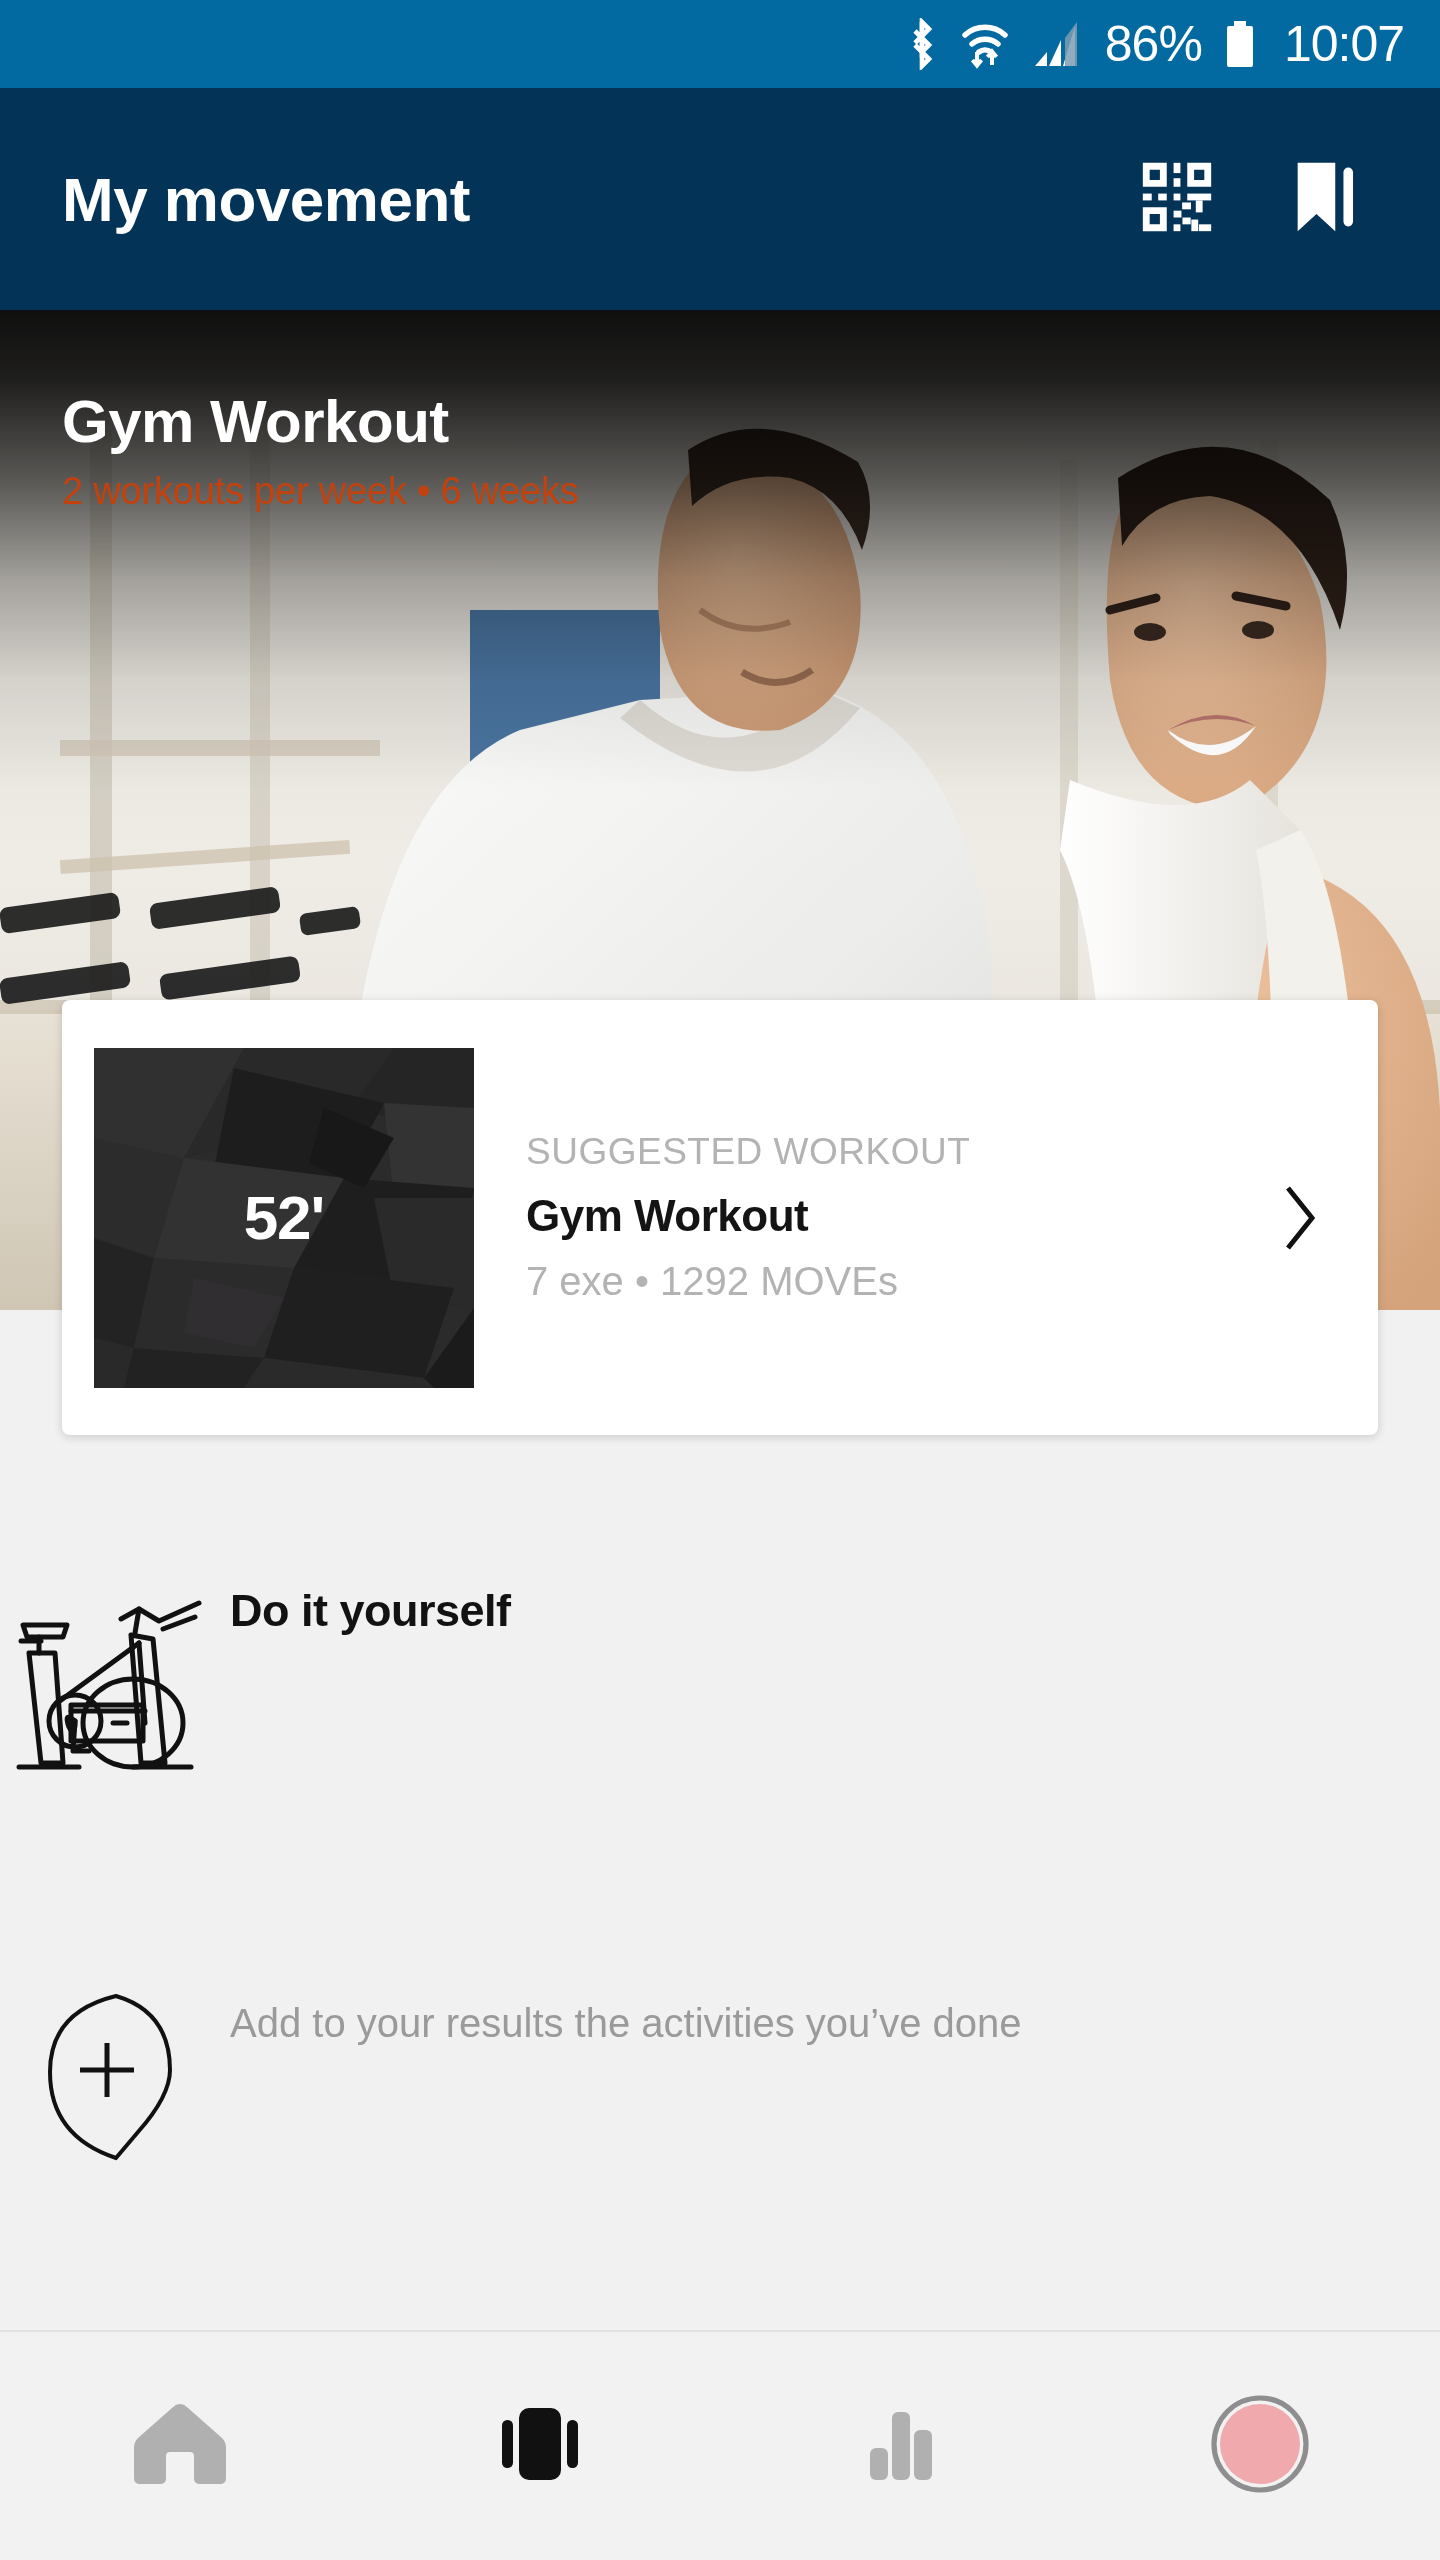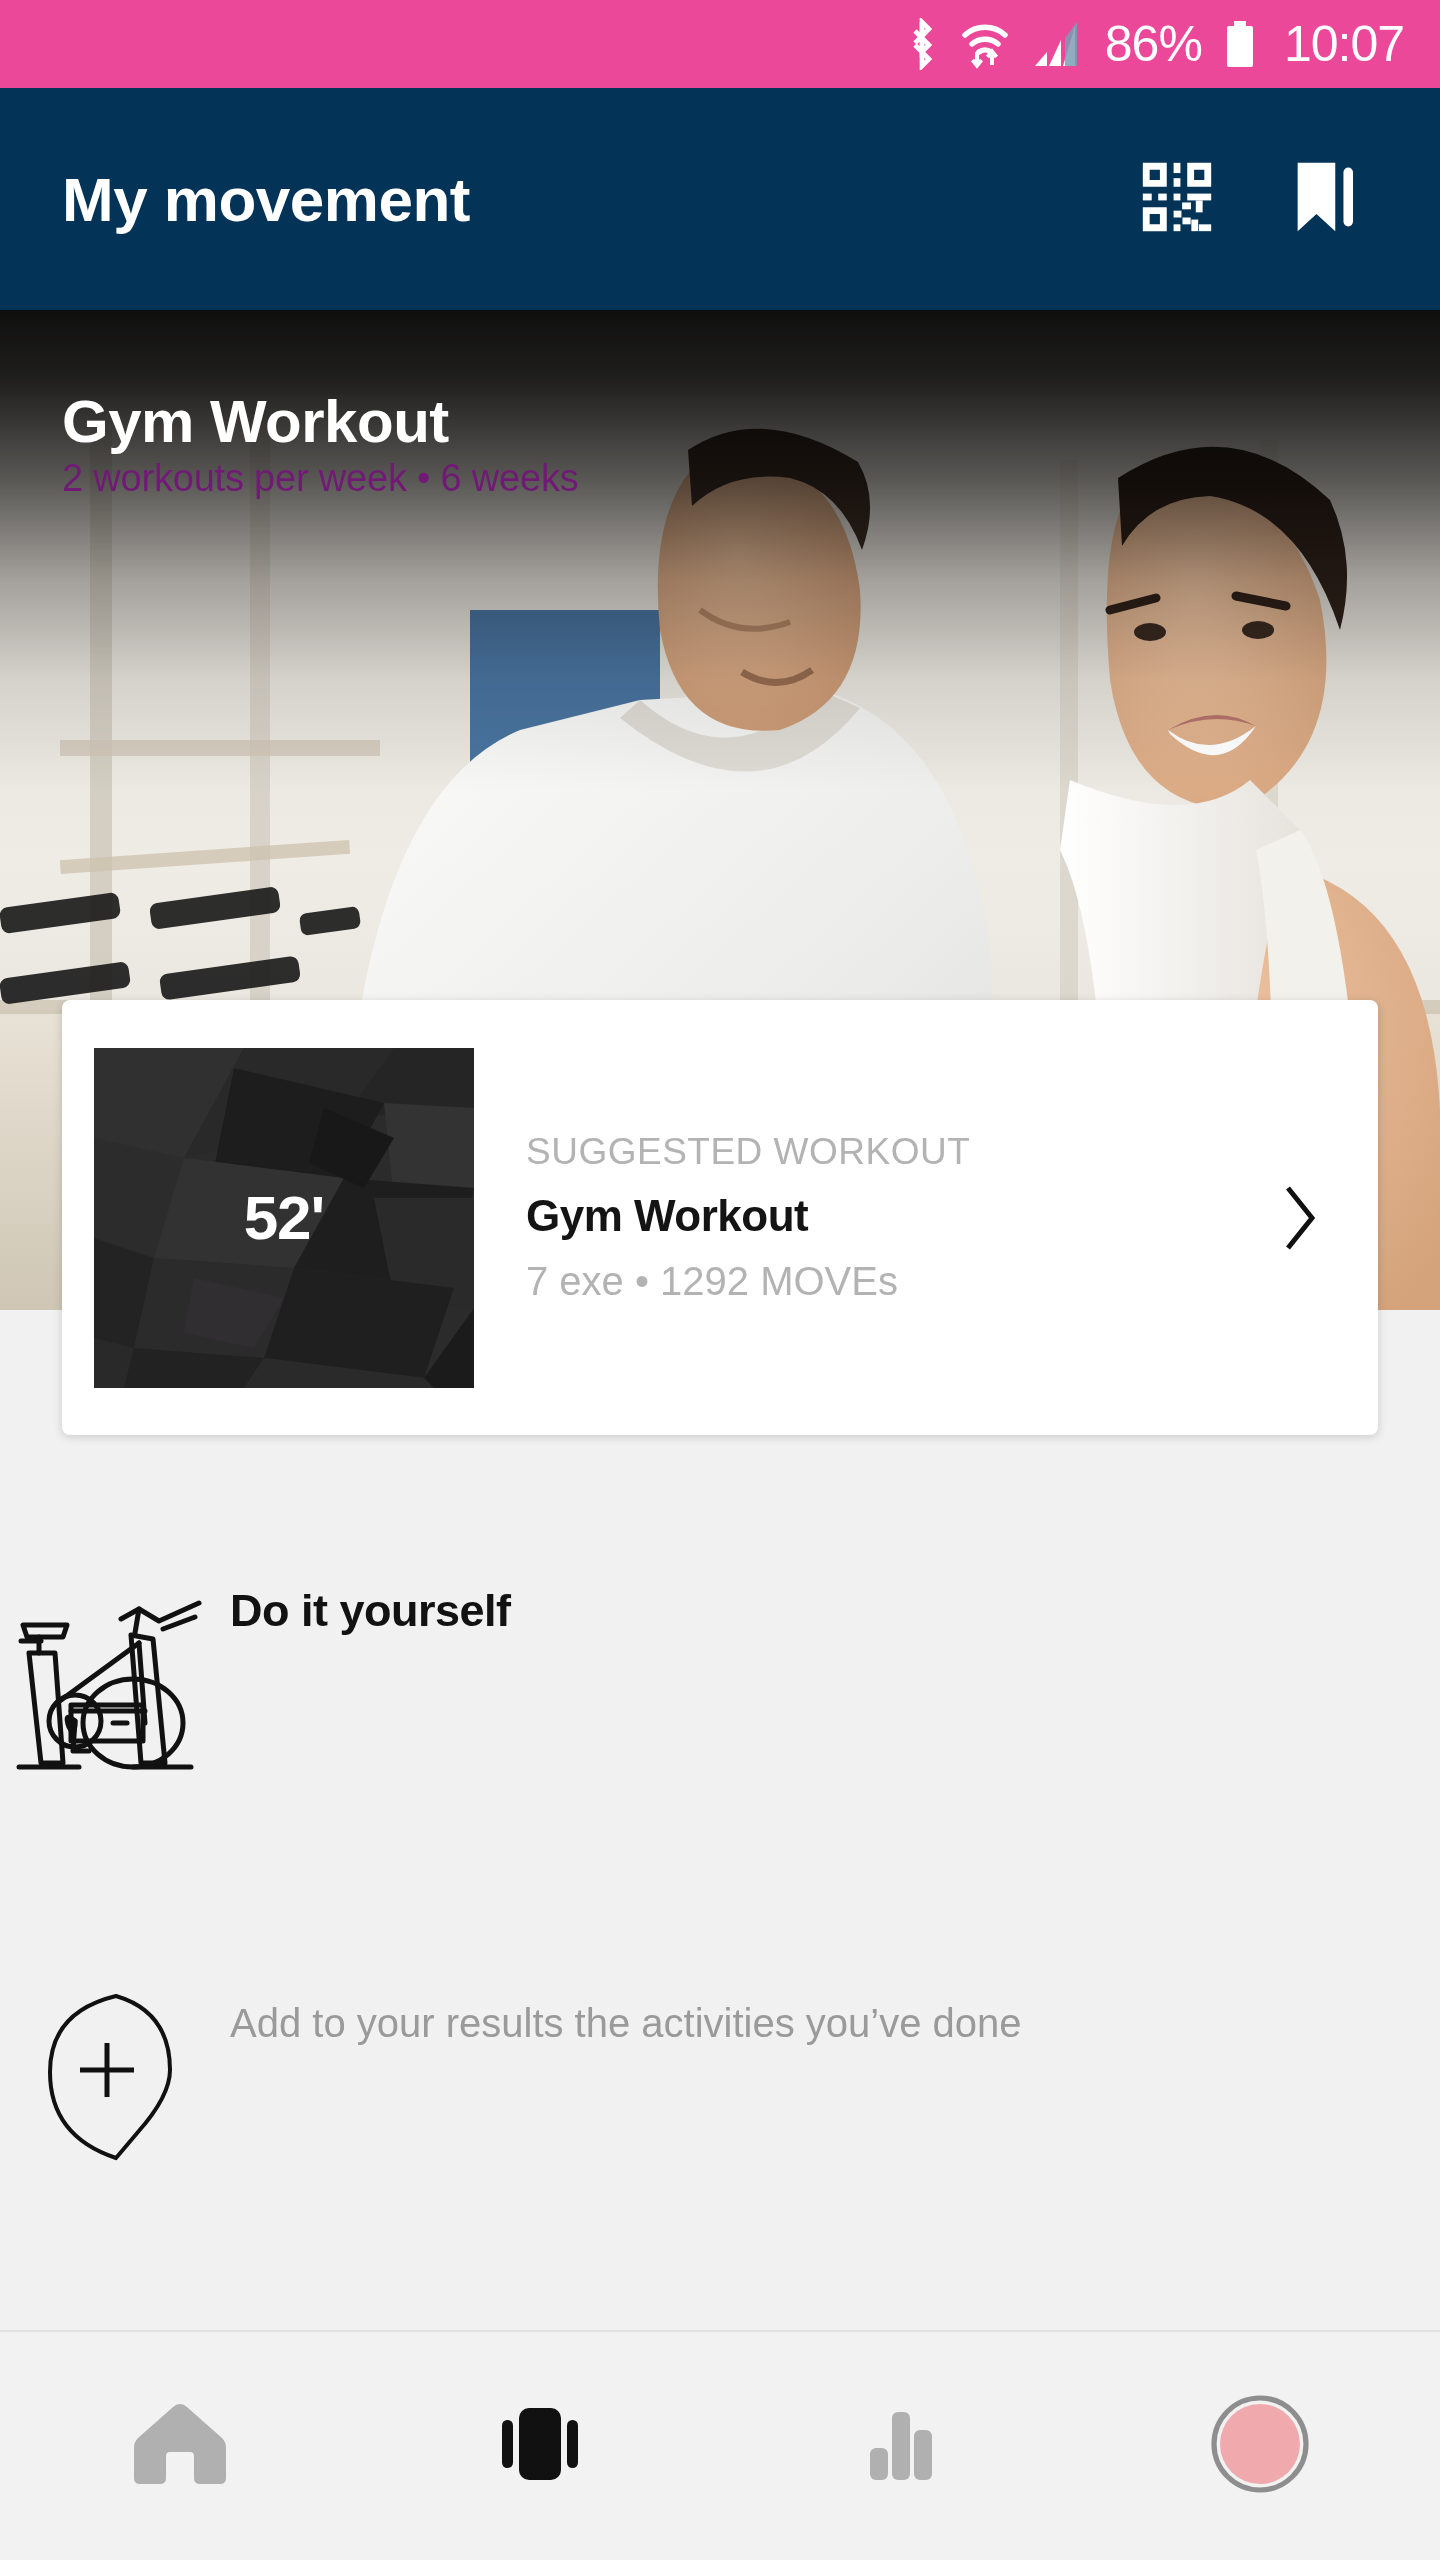--- a/index.html
+++ b/index.html
@@ -7,21 +7,21 @@
   body {
     font-family:"Liberation Sans", sans-serif;
     background:#f1f1f1;
     overflow:hidden;
     position:relative;
   }
 
   
   .statusbar{
     position:absolute; top:0; left:0; width:1440px; height:88px;
-    background:#ec4899; display:flex; align-items:center;
+    background:#0369a1; display:flex; align-items:center;
     justify-content:flex-end; padding-right:36px; gap:20px;
   }
   .sb-icon{ display:flex; align-items:center; justify-content:center; }
   .sb-pct{
     color:#ffffff; font-size:50px; font-weight:400;
     letter-spacing:-1px; line-height:1;
   }
   .sb-time{
     color:#ffffff; font-size:50px; font-weight:400;
     letter-spacing:-1px; line-height:1; margin-left:6px;
@@ -56,22 +56,22 @@
       rgba(0,0,0,0.28) 27%,
       rgba(0,0,0,0.08) 37%,
       rgba(0,0,0,0.00) 48%);
   }
   .hero-text{ position:absolute; left:62px; top:80px; }
   .hero-title{
     color:#ffffff; font-size:60px; font-weight:bold;
     letter-spacing:-0.5px; line-height:1.05;
   }
   .hero-sub{
-    color:#701a75; font-size:38px; font-weight:400;
-    margin-top:4px; letter-spacing:-0.2px;
+    color:#c2410c; font-size:38px; font-weight:400;
+    margin-top:17px; letter-spacing:-0.2px;
   }
 
   
   .card{
     position:absolute; left:62px; top:1000px;
     width:1316px; height:435px;
     background:#ffffff; border-radius:8px;
     box-shadow:0 2px 10px rgba(0,0,0,0.16);
     display:flex; align-items:center;
   }

